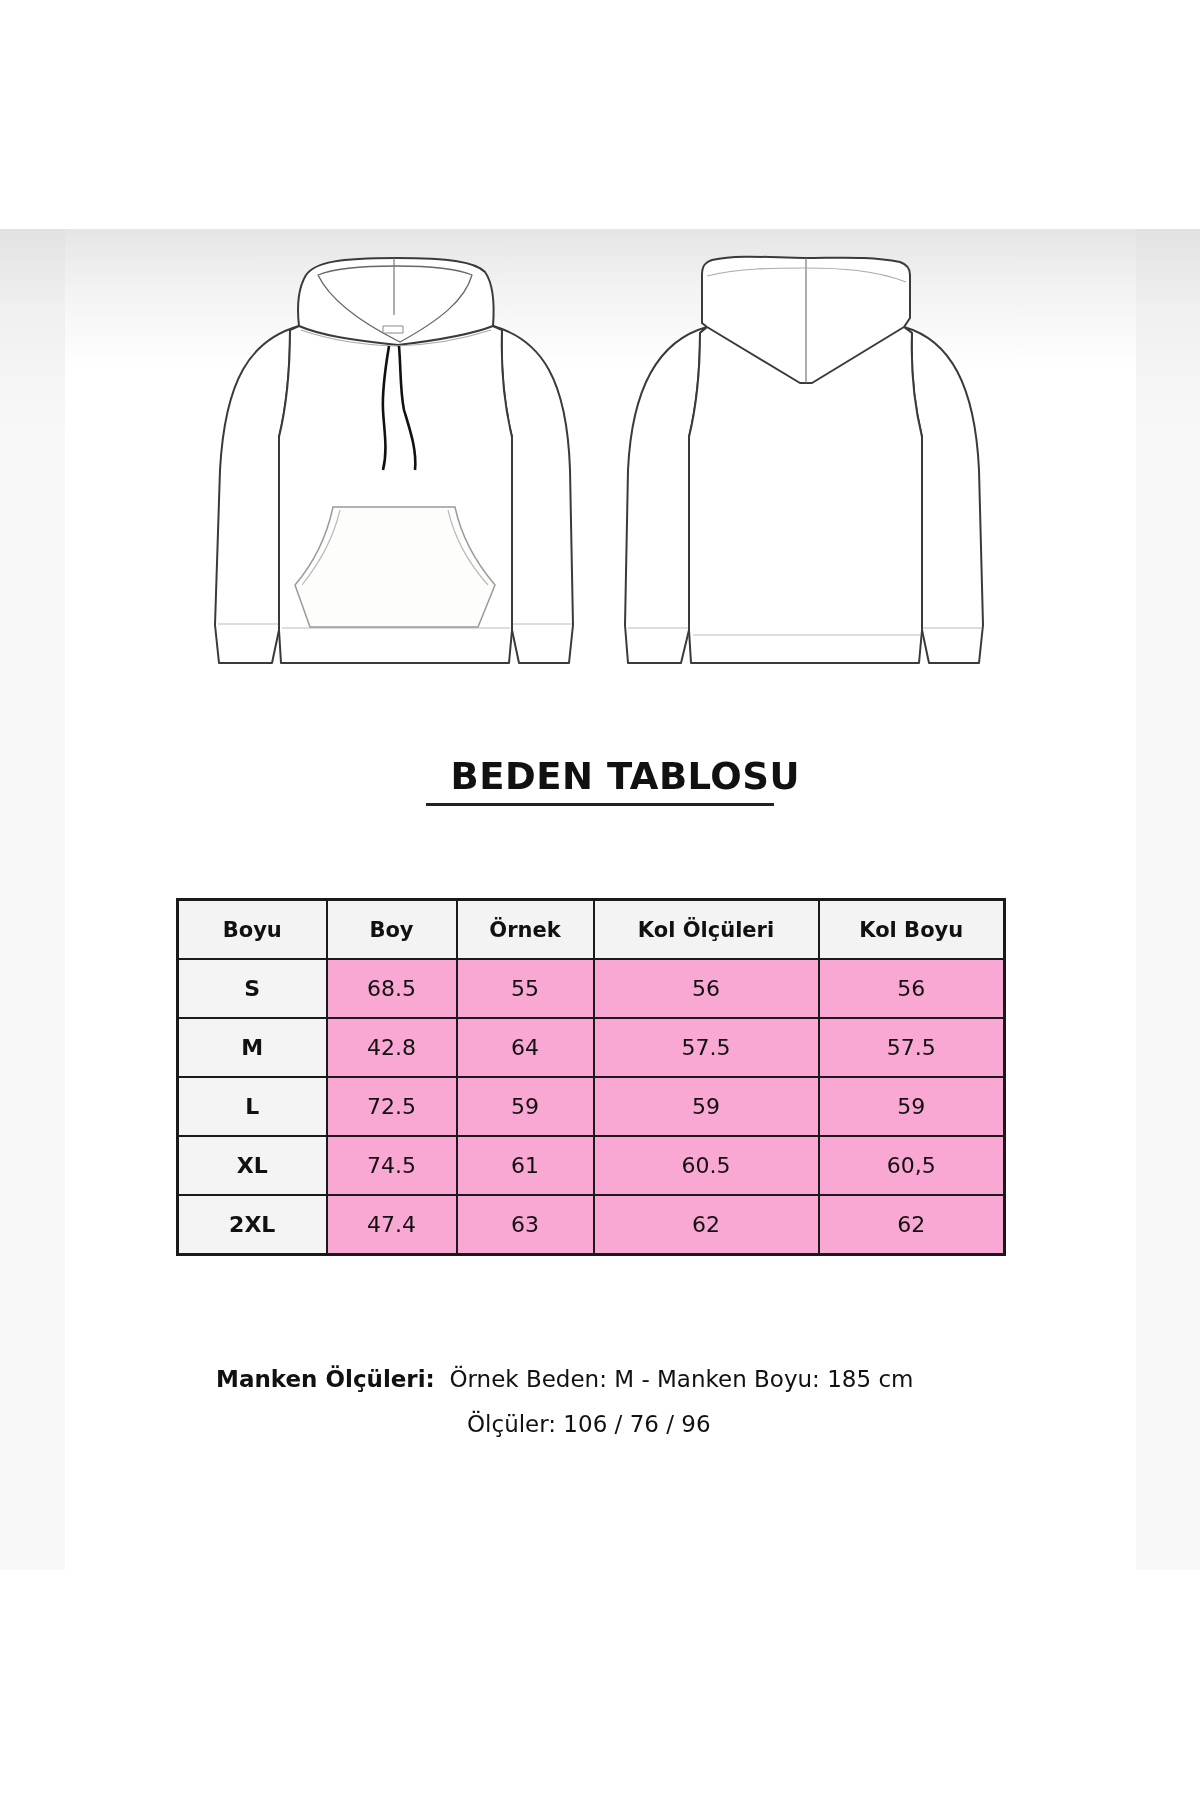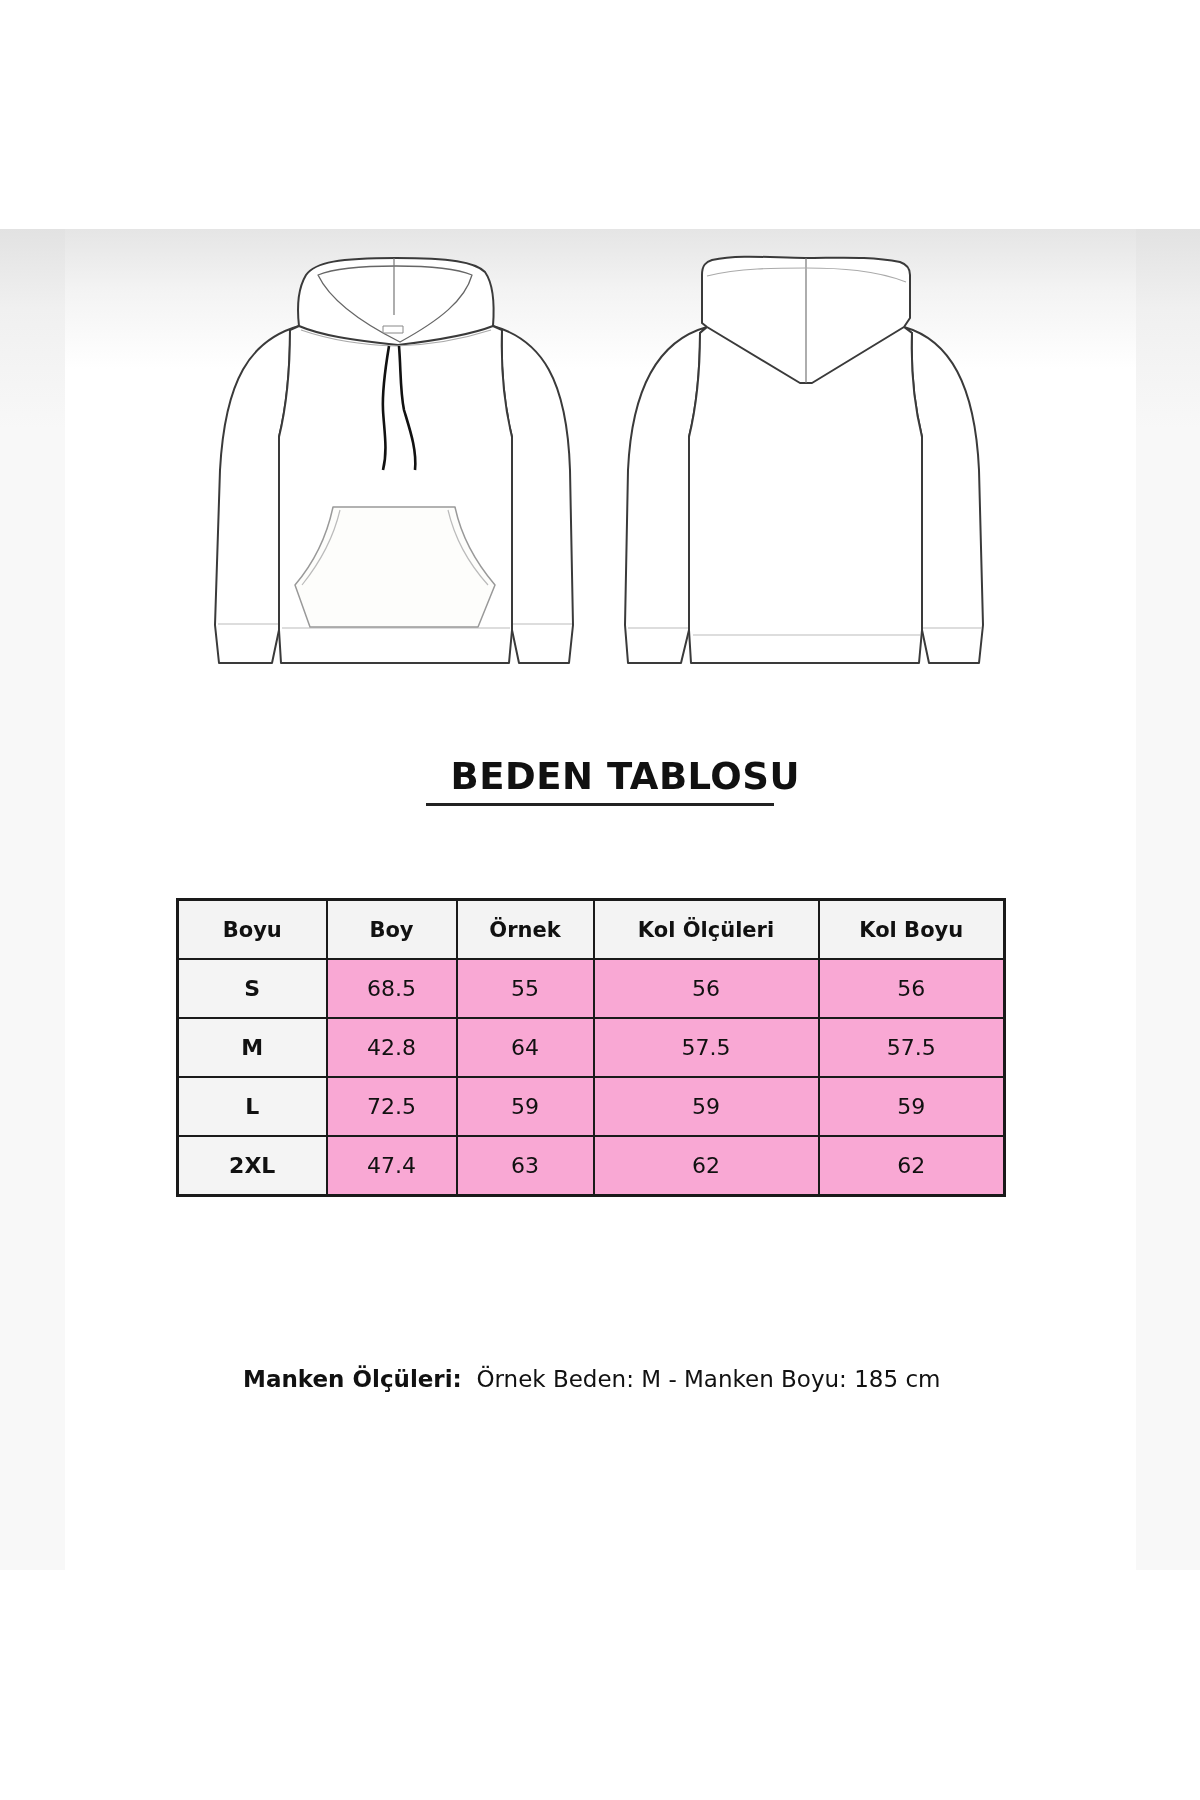--- a/index.html
+++ b/index.html
@@ -37,21 +37,21 @@
   .size-table th, .size-table td {
     border: 2.5px solid #1a1a1a; text-align: center; vertical-align: middle;
     height: 57px; padding: 0;
     font-size: 22px;
   }
   .size-table th { background: #f3f3f3; font-weight: bold; font-size: 21px; }
   .size-table td.size-cell { background: #f4f4f4; font-weight: bold; }
   .size-table td.val { background: #f9a8d4; font-weight: normal; }
   .model-info {
     position: absolute; left: 216px; top: 1357px; width: 800px;
-    font-size: 23px; line-height: 45px; margin-left: 27px;
+    font-size: 23px; line-height: 45px;
   }
   .model-info .label { font-weight: bold; }
   .model-info .line2 { padding-left: 251px; }
 </style>
 </head>
 <body>
 
 <div class="panel"></div>
 <div class="strip-left"></div>
 <div class="strip-right"></div>
@@ -135,27 +135,35 @@
       <td class="val">57.5</td>
     </tr>
     <tr>
       <td class="size-cell">L</td>
       <td class="val">72.5</td>
       <td class="val">59</td>
       <td class="val">59</td>
       <td class="val">59</td>
     </tr>
     <tr>
+      <td class="size-cell">XL</td>
+      <td class="val">74.5</td>
+      <td class="val">61</td>
+      <td class="val">60.5</td>
+      <td class="val">60,5</td>
+    </tr>
+    <tr>
       <td class="size-cell">2XL</td>
       <td class="val">47.4</td>
       <td class="val">63</td>
       <td class="val">62</td>
       <td class="val">62</td>
     </tr>
   </tbody>
 </table>
 
 <div class="model-info">
   <div>
     <span class="label">Manken Ölçüleri:</span>&nbsp;
     <span>Örnek Beden: M - Manken Boyu: 185 cm</span>
   </div>
+  <div class="line2">Ölçüler: 106 / 76 / 96</div>
 </div>
 
 </body></html>

